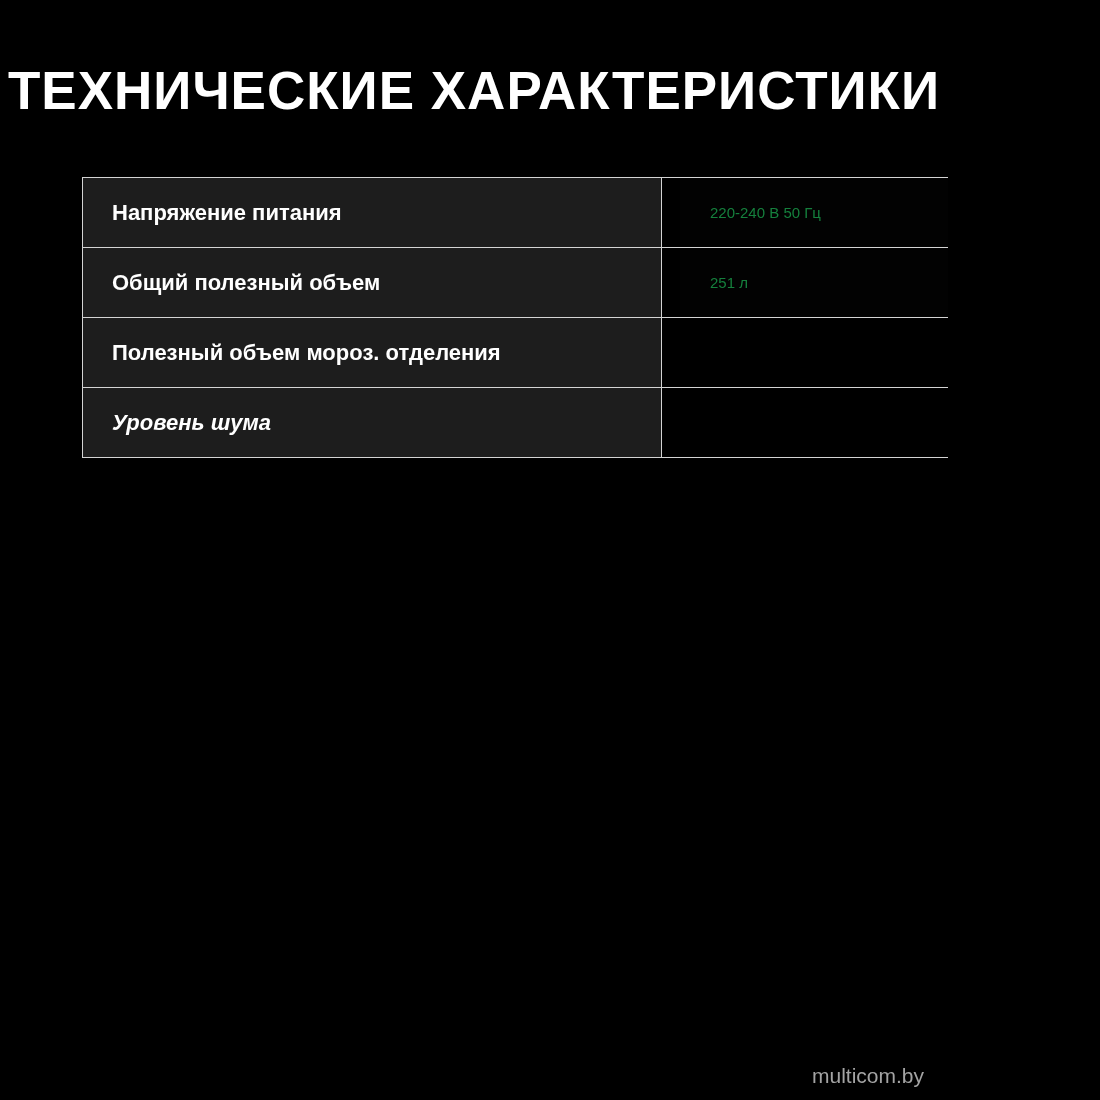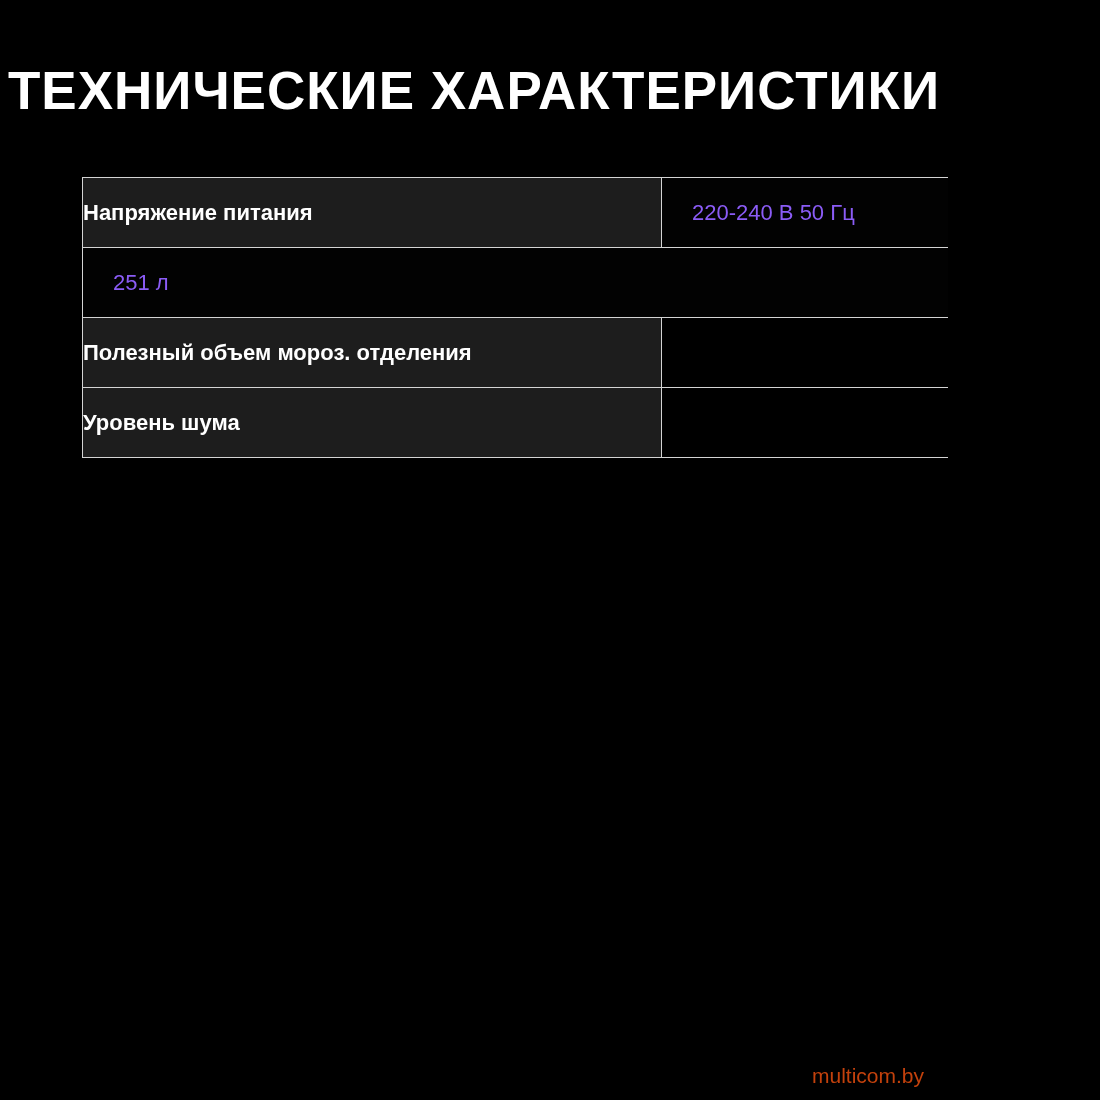--- a/index.html
+++ b/index.html
@@ -36,68 +36,72 @@
     box-sizing: border-box;
     border: 1px solid #d4d4d4;
   }
   .spec-row {
     display: flex;
     height: 69px;
     border-bottom: 1px solid #d4d4d4;
   }
   .spec-row:last-child {
     border-bottom: none;
+    font-style: italic;
   }
   .cell-label {
     width: 579px;
     box-sizing: border-box;
     background: #1d1d1d;
     border-right: 1px solid #d4d4d4;
     display: flex;
     align-items: center;
+    padding-left: 29px;
     color: #ffffff;
     font-size: 22px;
     font-weight: bold;
   }
   .cell-value {
     flex: 1;
     box-sizing: border-box;
     background: #020202;
     display: flex;
     align-items: center;
     padding-left: 30px;
-    color: #8b5cf6;
-    font-size: 22px;
+    color: #15803d;
+    font-size: 15px;
     font-weight: normal;
+    margin-left: 18px;
   }
   .watermark {
     position: absolute;
     right: 24px;
     bottom: 12px;
-    color: #c2410c;
+    color: #a3a3a3;
     font-size: 21px;
     font-weight: normal;
   }
 </style>
 </head>
 <body>
 
 <div class="page">
 
   <h1 class="page-title">ТЕХНИЧЕСКИЕ ХАРАКТЕРИСТИКИ</h1>
 
   <div class="spec-table">
 
     <div class="spec-row">
       <div class="cell-label">Напряжение питания</div>
       <div class="cell-value">220-240 В 50 Гц</div>
     </div>
 
 
     <div class="spec-row">
+      <div class="cell-label">Общий полезный объем</div>
       <div class="cell-value">251 л</div>
     </div>
 
     <div class="spec-row">
       <div class="cell-label">Полезный объем мороз. отделения</div>
     </div>
 
 
     <div class="spec-row">
       <div class="cell-label">Уровень шума</div>

